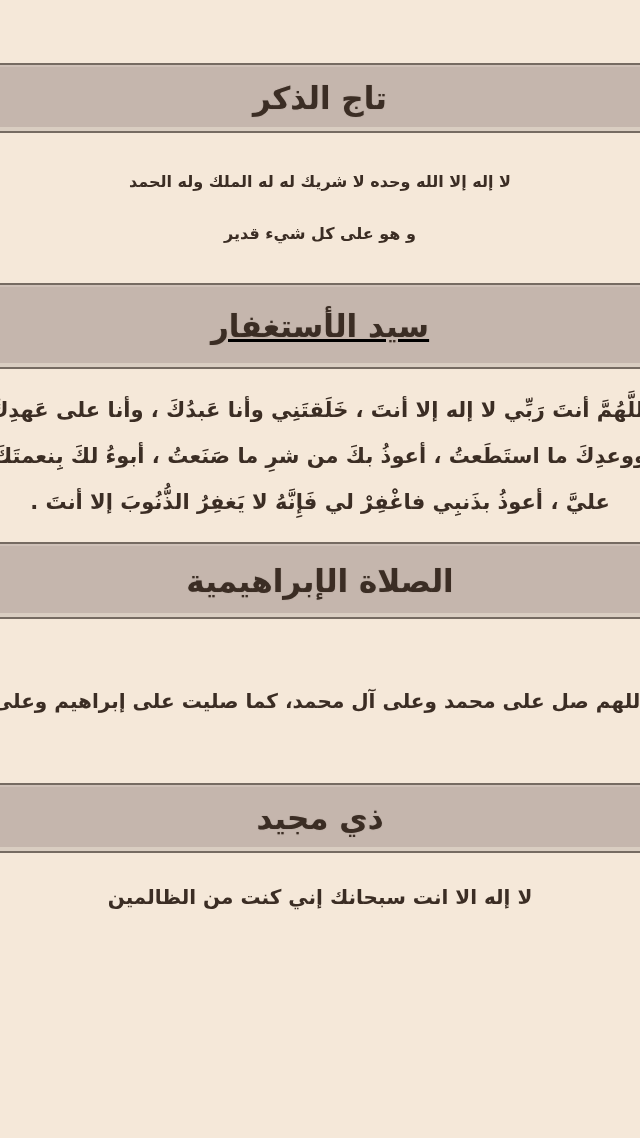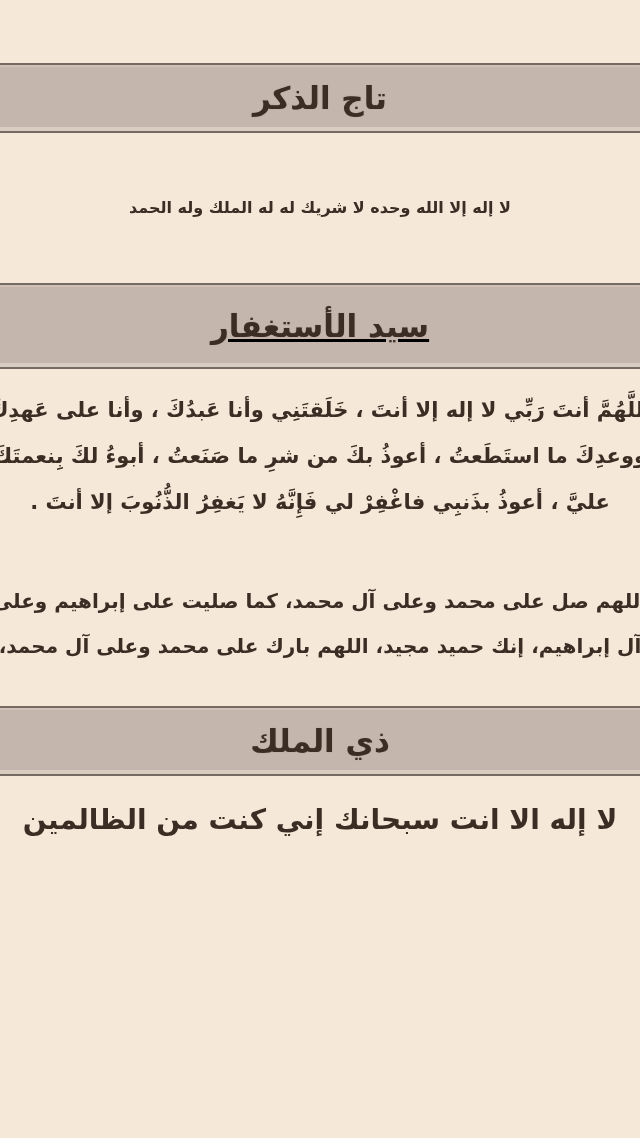--- a/index.html
+++ b/index.html
@@ -60,56 +60,59 @@
     white-space: nowrap;
   }
   .body-1 { height: 150px; }
   .body-1 .line { font-size: 16px; line-height: 52px; }
   .body-2 { height: 173px; }
   .body-2 .line { font-size: 21px; line-height: 46px; }
   .body-3 { height: 164px; }
   .body-3 .line { font-size: 20px; line-height: 45px; }
   .body-4 { height: 149px; padding-bottom: 0; box-sizing: border-box; }
   .body-4 { justify-content: flex-start; padding-top: 26px; }
-  .body-4 .line { font-size: 28px; line-height: 36px; }
+  .body-4 .line { font-size: 20px; line-height: 36px; }
   .footer-black {
     flex: 1 1 auto;
     background: #000000;
   }
 </style>
 </head>
 <body>
 
 <div class="page" dir="rtl">
 
   <div class="spacer-top"></div>
 
   <div class="band band-1">
     <span class="band-title">تاج الذكر</span>
   </div>
   <div class="body body-1">
     <p class="line">لا إله إلا الله وحده لا شريك له له الملك وله الحمد</p>
+    <p class="line">و هو على كل شيء قدير</p>
   </div>
 
   <div class="band band-2">
     <span class="band-title">سيد الأستغفار</span>
   </div>
   <div class="body body-2">
     <p class="line">اللَّهُمَّ أنتَ رَبِّي لا إله إلا أنتَ ، خَلَقتَنِي وأنا عَبدُكَ ، وأنا على عَهدِكَ</p>
     <p class="line">ووعدِكَ ما استَطَعتُ ، أعوذُ بكَ من شرِ ما صَنَعتُ ، أبوءُ لكَ بِنعمتَكَ</p>
     <p class="line">عليَّ ، أعوذُ بذَنبِي فاغْفِرْ لي فَإِنَّهُ لا يَغفِرُ الذُّنُوبَ إلا أنتَ .</p>
   </div>
 
+  <div class="band band-3">
+    <span class="band-title">الصلاة الإبراهيمية</span>
+  </div>
   <div class="body body-3">
     <p class="line">اللهم صل على محمد وعلى آل محمد، كما صليت على إبراهيم وعلى</p>
-    <p class="line">آل إبراهيم، إنك حميد مجيد، اللهم بارك على محمد وعلى آل محمد،</p>
   </div>
 
   <div class="band band-4">
-    <span class="band-title">ذي الملك</span>
+    <span class="band-title">ذي مجيد</span>
   </div>
   <div class="body body-4">
     <p class="line">لا إله الا انت سبحانك إني كنت من الظالمين</p>
   </div>
 
   <div class="footer-black"></div>
 
 </div>
 
 </body></html>

